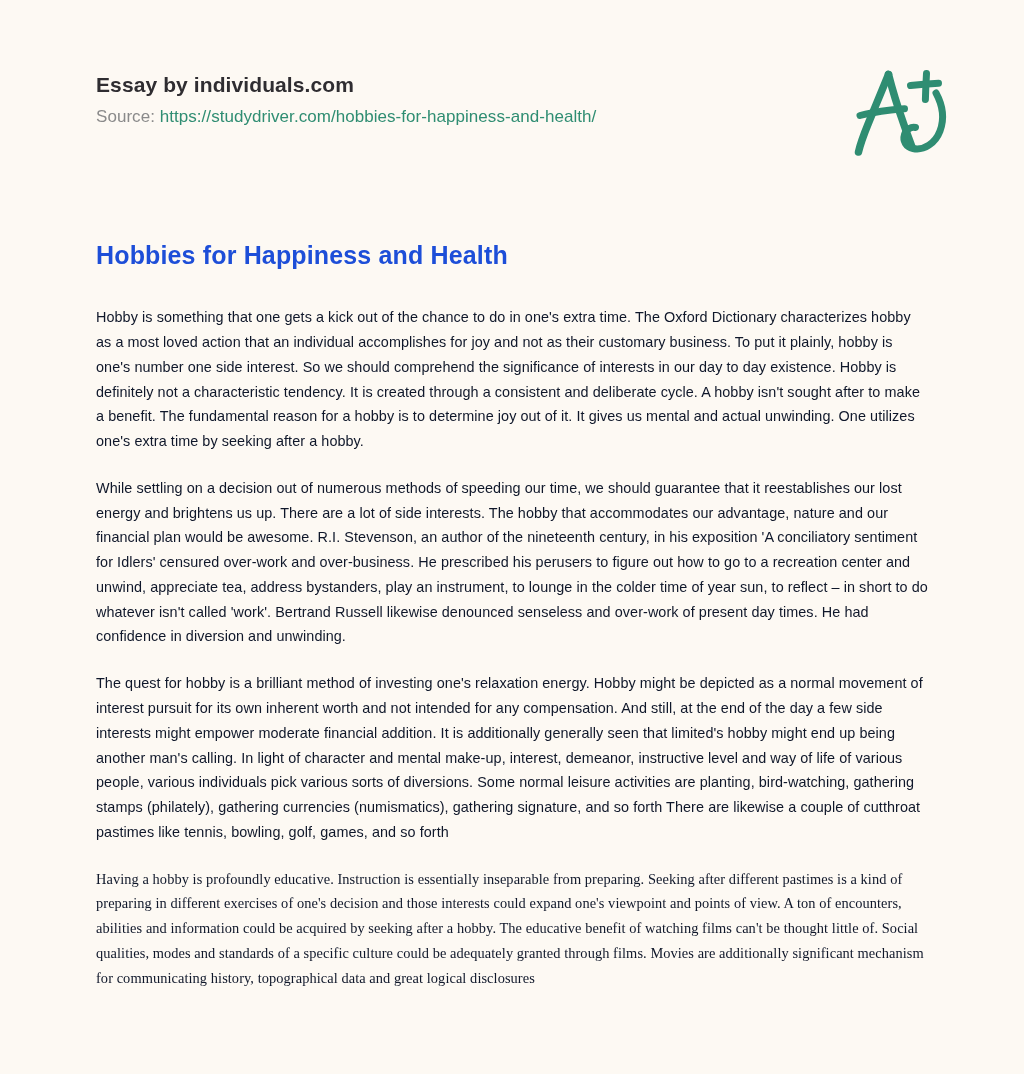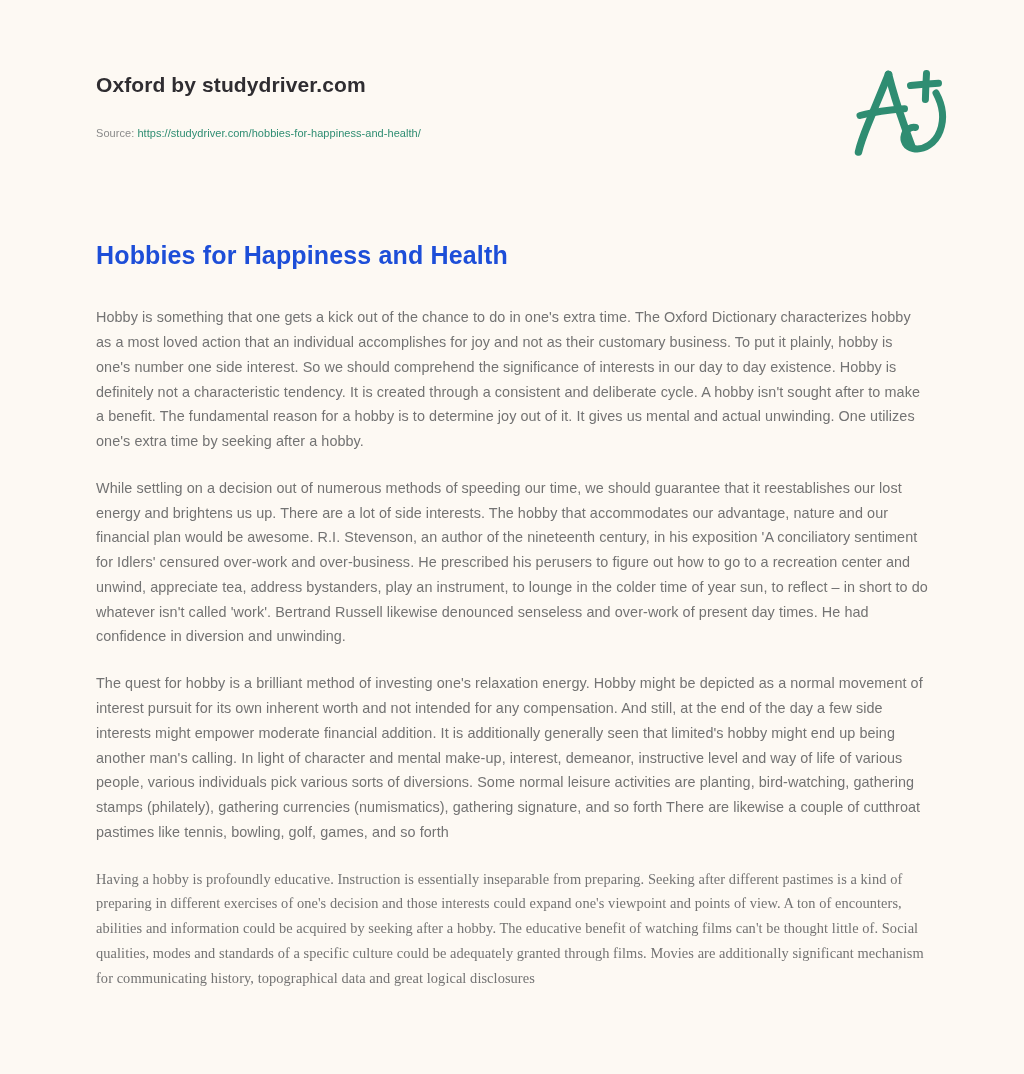--- a/index.html
+++ b/index.html
@@ -32,22 +32,22 @@
   }
   .byline {
     font-size: 21px;
     font-weight: bold;
     color: #2f2d31;
     letter-spacing: 0.1px;
     line-height: 1.2;
     margin: 0;
   }
   .source-line {
-    margin-top: 29px;
-    font-size: 11px;
+    margin-top: 9px;
+    font-size: 17px;
     line-height: 1.3;
     color: #8a8a8a;
     letter-spacing: 0.05px;
   }
   .source-label {
     color: #8a8a8a;
   }
   .source-url {
     color: #2f8d72;
     text-decoration: none;
@@ -77,37 +77,37 @@
     font-size: 25px;
     font-weight: bold;
     color: #1d4ed8;
     margin: 0 0 34px 0;
     letter-spacing: 0.15px;
     line-height: 1.25;
   }
   .article-body p {
     font-size: 14.4px;
     line-height: 1.72;
-    color: #737373;
+    color: #0f172a;
     margin: 0 0 22px 0;
     letter-spacing: 0.005em;
     text-align: left;
   }
   .article-body p:last-child {
     margin-bottom: 0;
     font-family: Liberation Serif, serif;
   }
 </style>
 </head>
 <body>
 
 <div class="page">
 
   <div class="header">
-    <div class="byline">Oxford by studydriver.com</div>
+    <div class="byline">Essay by individuals.com</div>
     <div class="source-line">
       <span class="source-label">Source:</span>
       <a class="source-url" href="#">https://studydriver.com/hobbies-for-happiness-and-health/</a>
     </div>
 
     <div class="logo">
       <svg viewBox="0 0 130 130" xmlns="http://www.w3.org/2000/svg" aria-hidden="true">
         <g fill="none" stroke="#2f8d72" stroke-linecap="round" stroke-linejoin="round">
 
           <path d="M49.5 19.5 C44 33, 36 52, 29.5 68 C25 79, 21.5 88, 19.5 97" stroke-width="7.5"></path>

